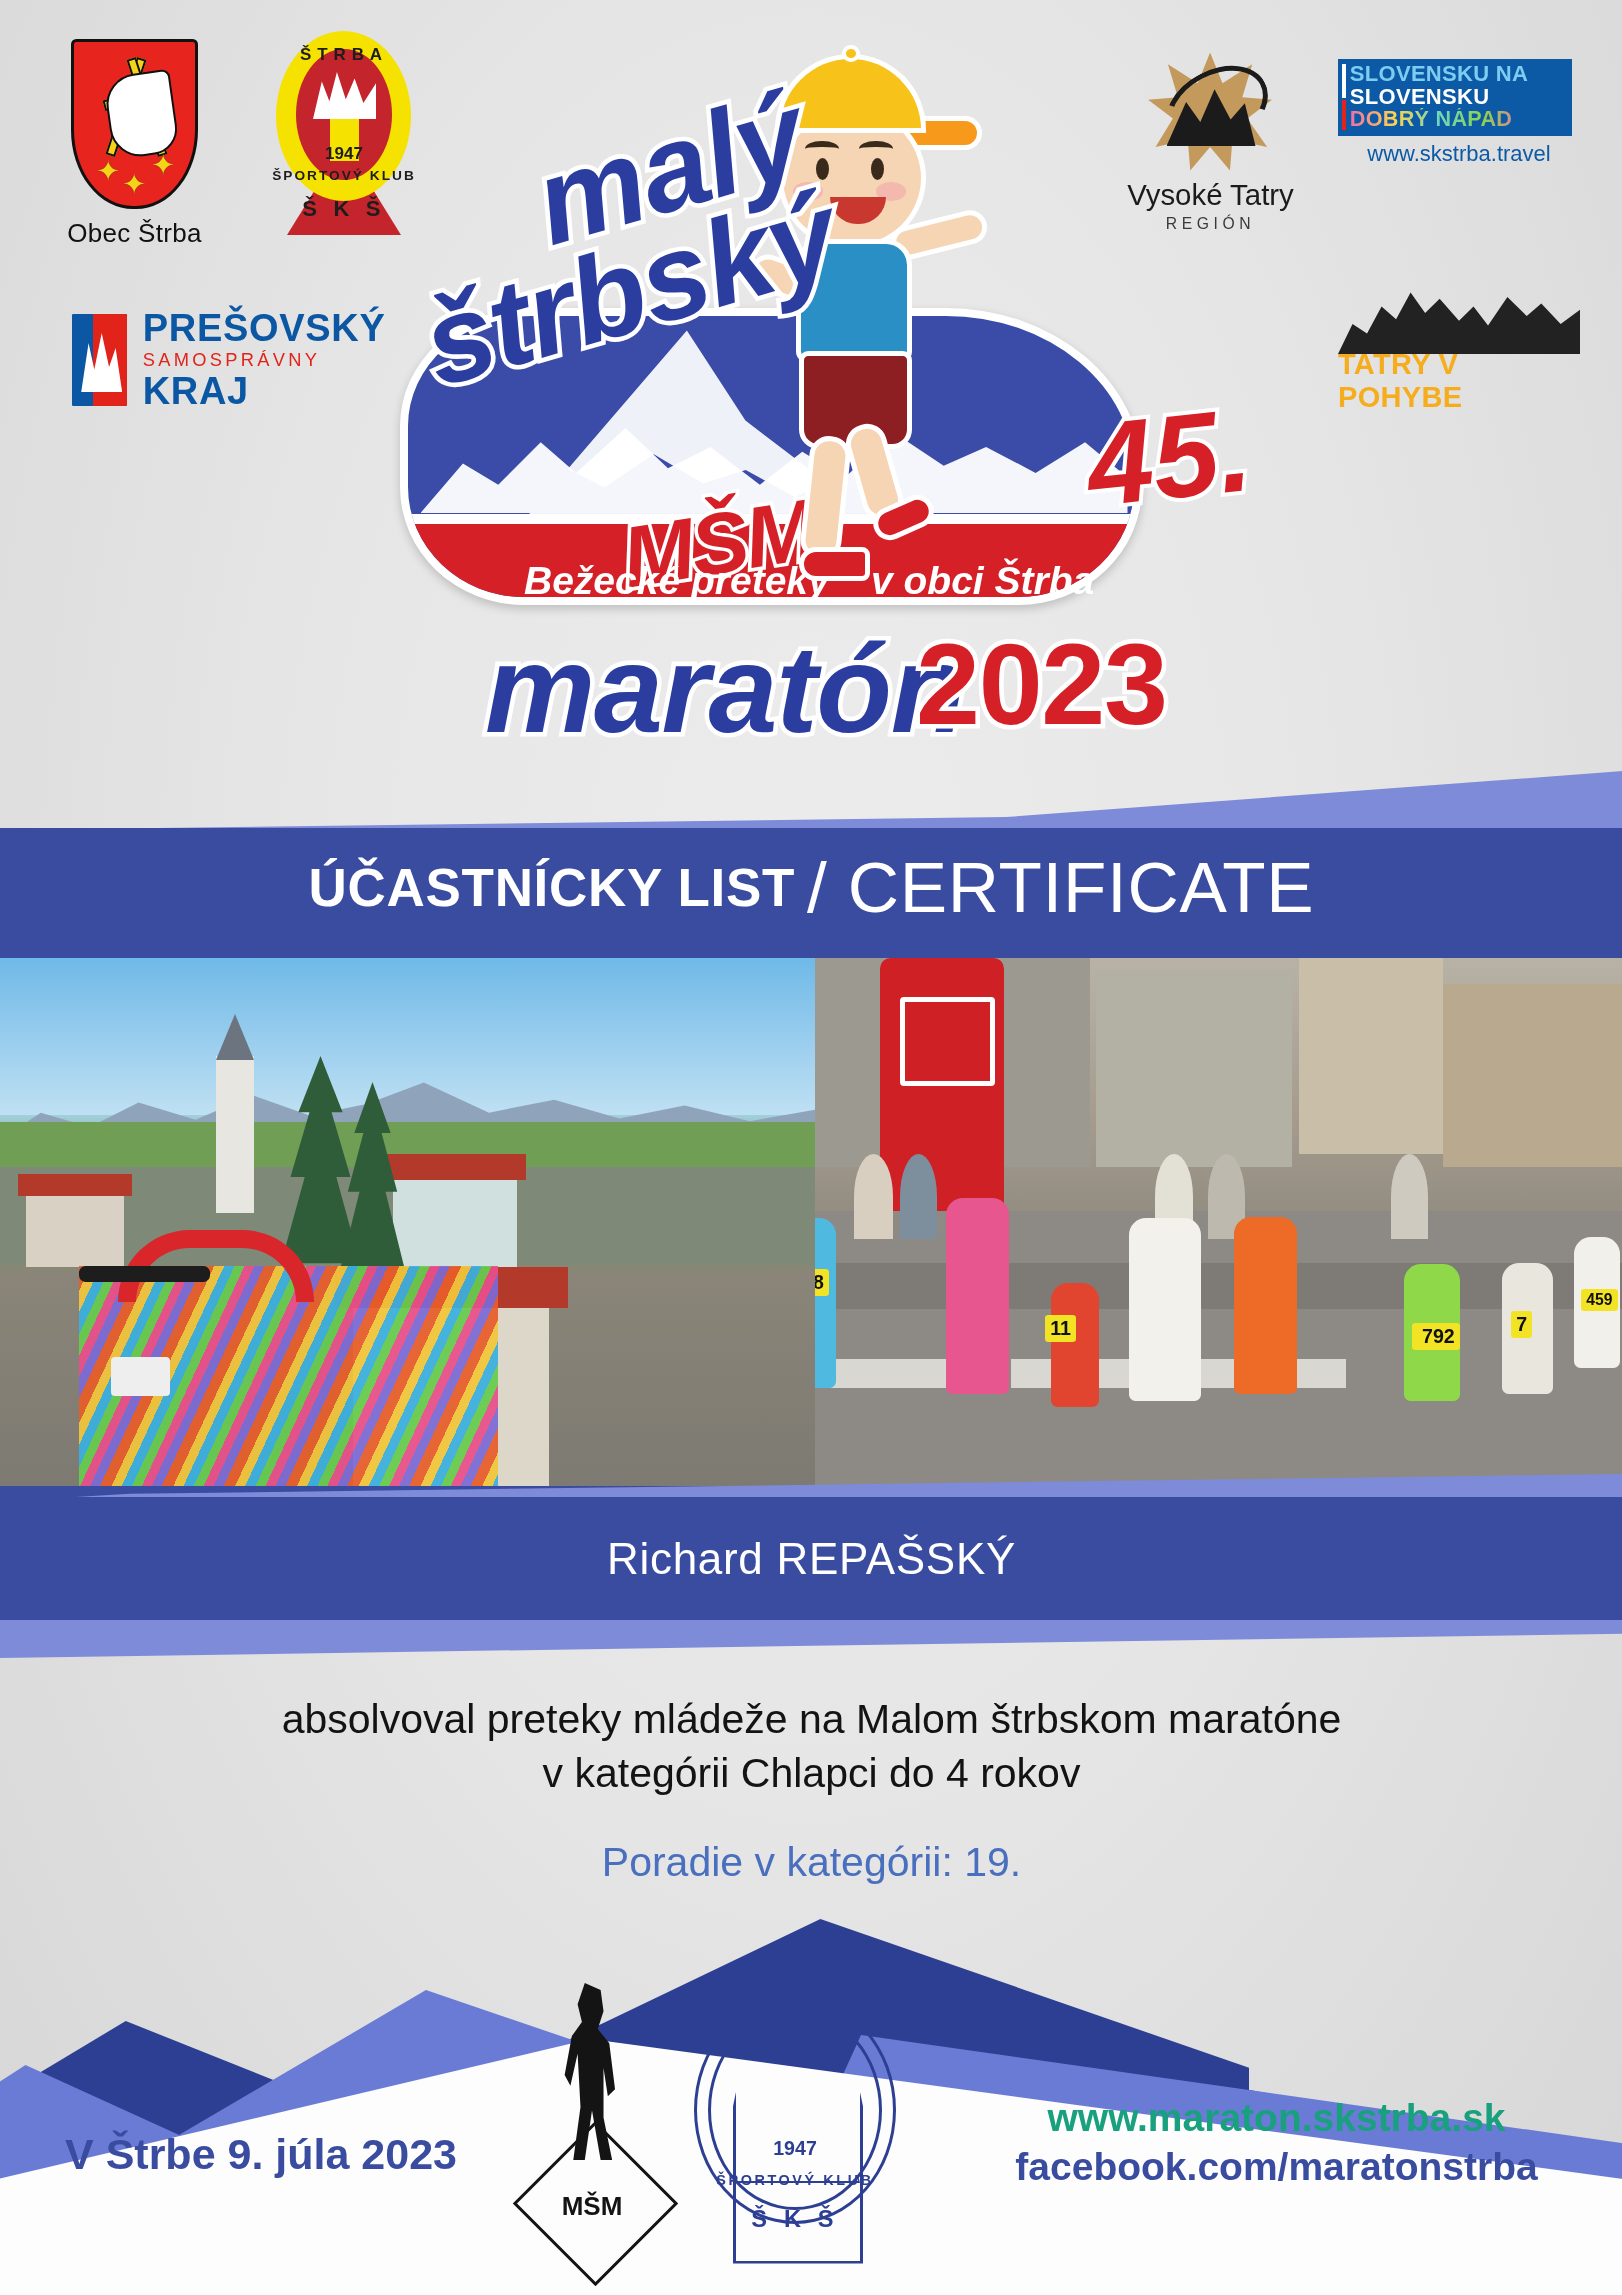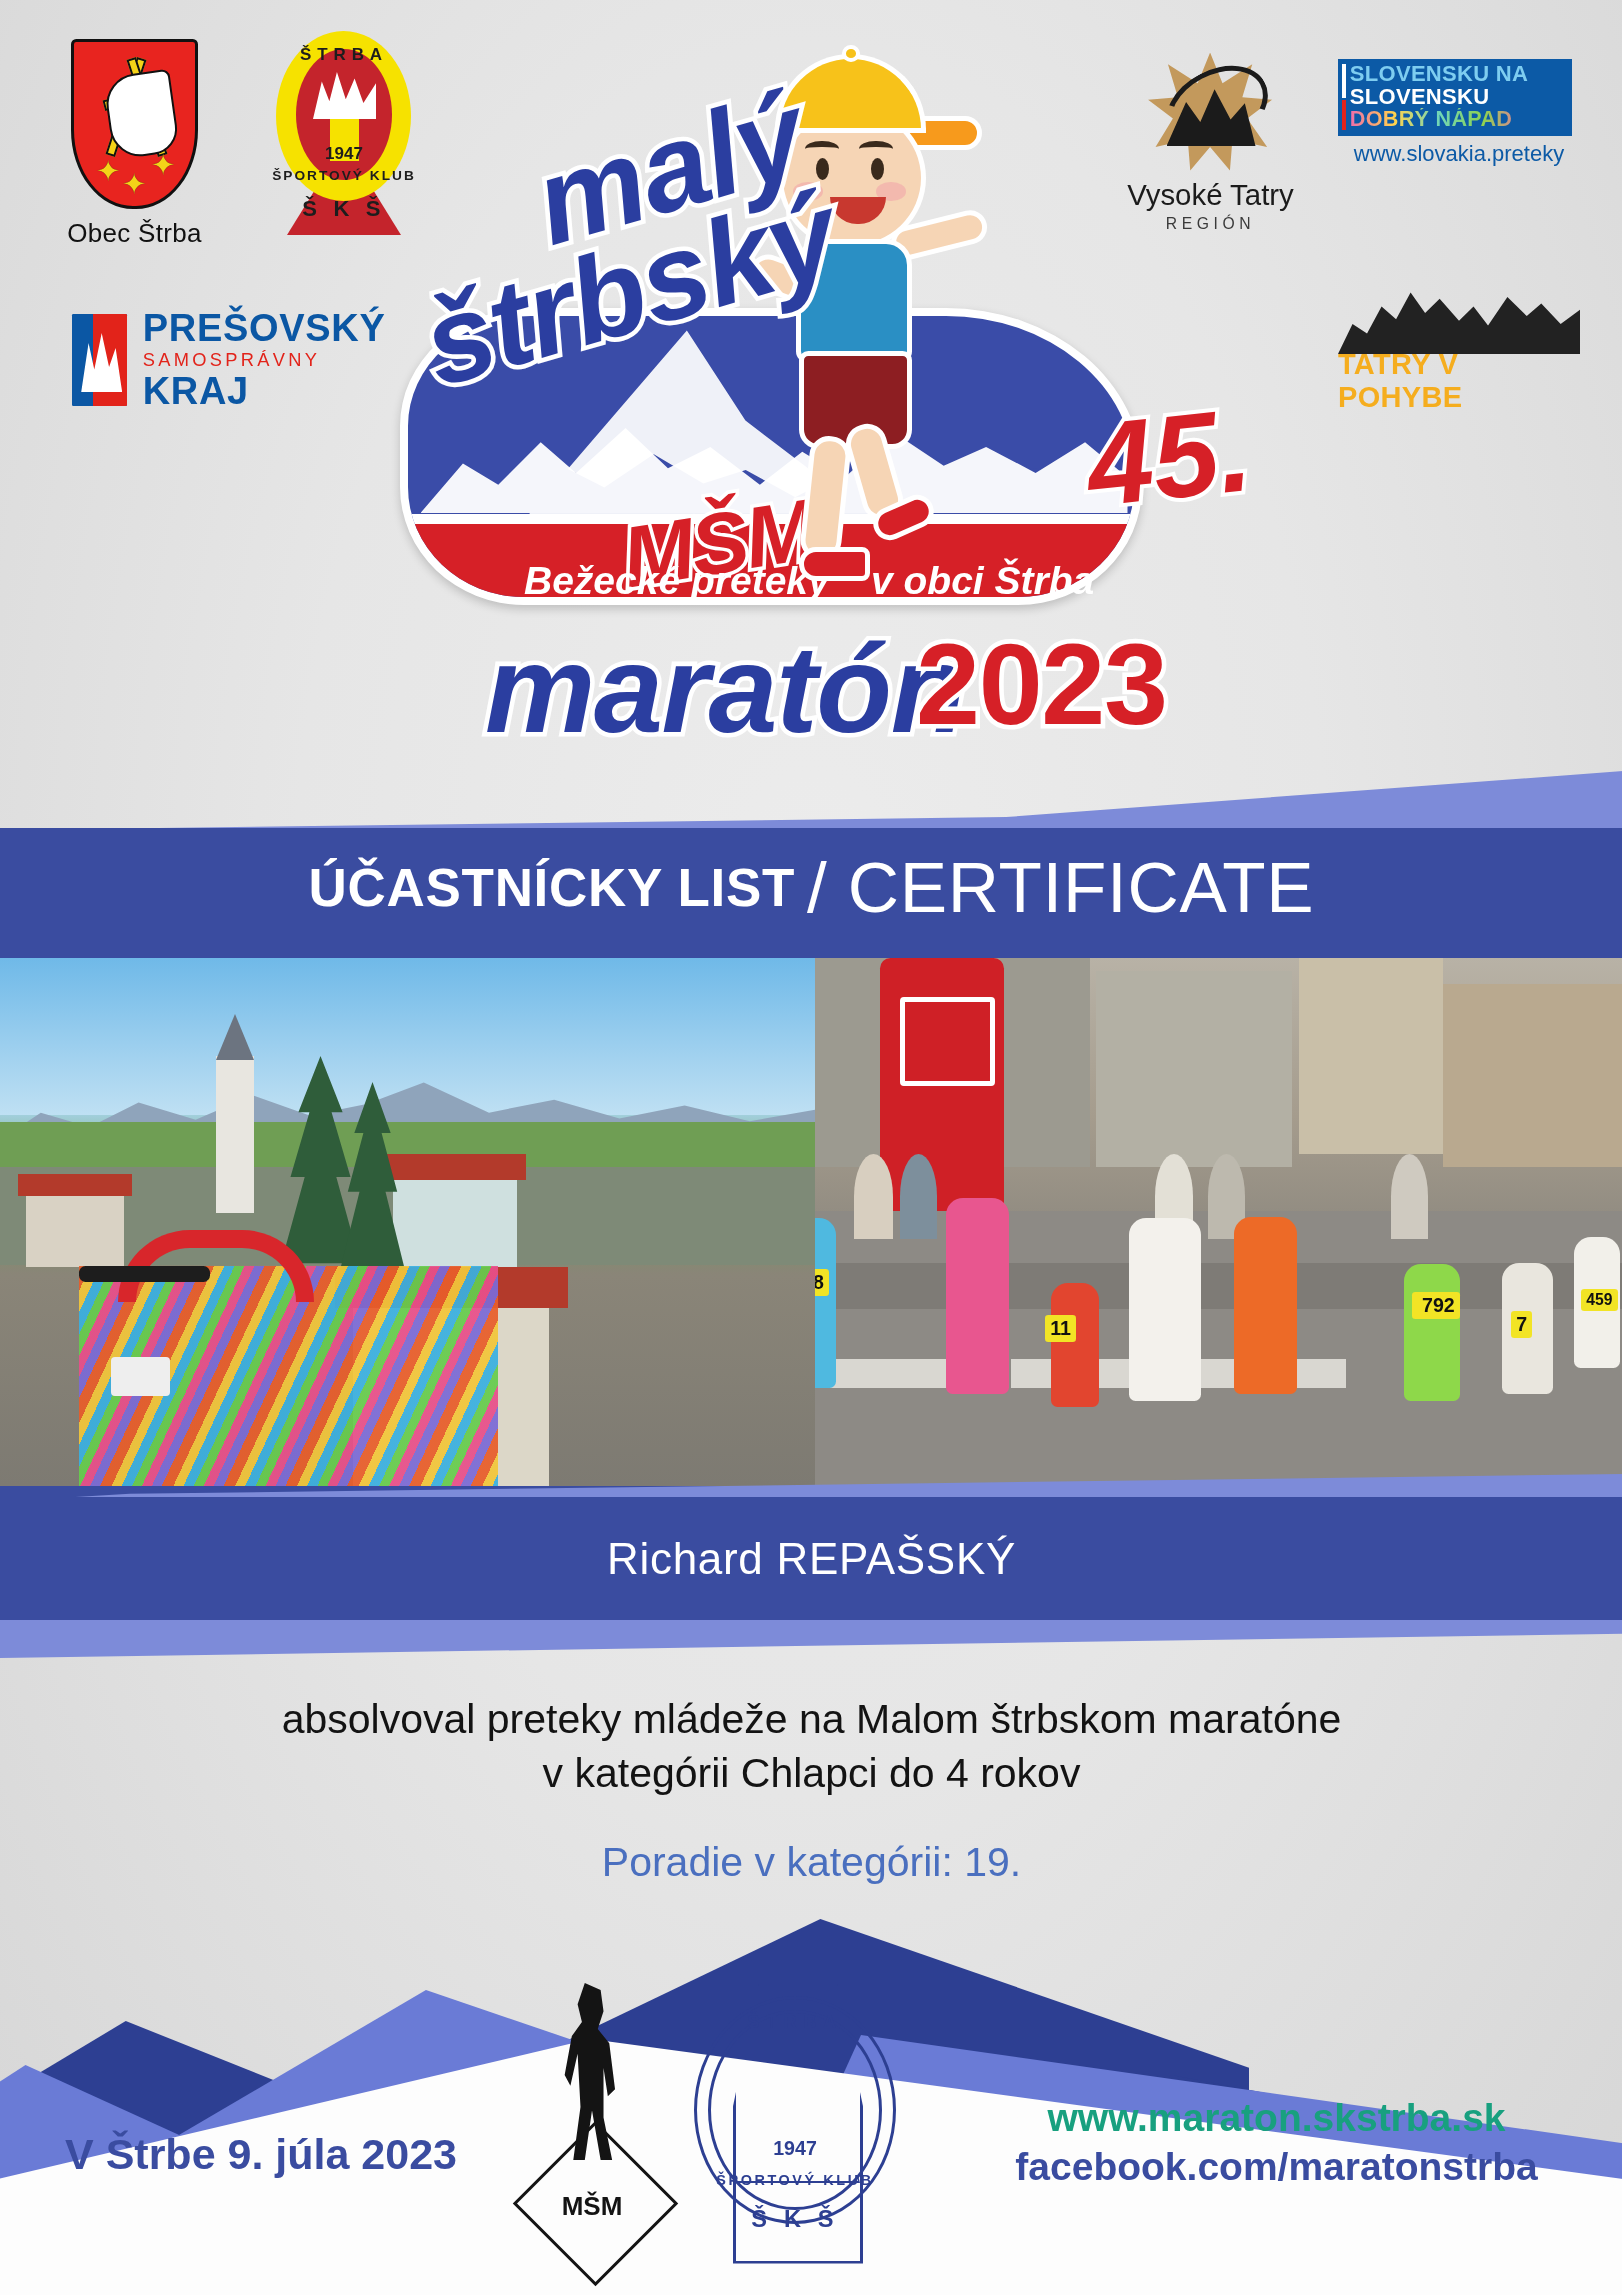--- a/index.html
+++ b/index.html
@@ -354,21 +354,21 @@
   </div>
 
   <div class="abs logo-dov">
     <div class="dov-box">
       <div class="stripe"></div>
         <div class="stripe2"></div>
       <div class="dov-l1">SLOVENSKU NA</div>
       <div class="dov-l2">SLOVENSKU</div>
       <div class="dov-l3" style="background:linear-gradient(90deg,#f06ea9,#ffd34d,#6fd6b8,#8fd24f,#f06ea9,#b99cf0);-webkit-background-clip:text;background-clip:text;color:transparent;">DOBRÝ NÁPAD</div>
     </div>
-    <div class="dov-url">www.slovakia.preteky</div>
+    <div class="dov-url">www.skstrba.travel</div>
   </div>
 
   <div class="abs logo-tvp">
     <div class="tvp-mtn"></div>
     <div class="tvp-txt">TATRY V POHYBE</div>
   </div>
 
   <div class="hero">
     <div class="shoe">
       <div class="bigpeak"></div>
@@ -466,21 +466,21 @@
 
       <div class="runner" style="left:131px;bottom:92px;width:63px;height:196px;background:#e8568f;"></div>
 
       <div class="runner" style="left:236px;bottom:79px;width:48px;height:124px;background:#e2452f;"></div>
       <div class="bib" style="left:230px;bottom:144px;">11</div>
 
       <div class="runner" style="left:314px;bottom:85px;width:72px;height:183px;background:#f3f1ec;"></div>
       <div class="runner" style="left:419px;bottom:92px;width:63px;height:177px;background:#ed6a27;"></div>
 
       <div class="runner" style="left:589px;bottom:85px;width:56px;height:137px;background:#8ed84a;"></div>
-      <div class="bib" style="left:597px;bottom:167px;padding-left:10px;">792</div>
+      <div class="bib" style="left:597px;bottom:136px;padding-left:10px;">792</div>
 
       <div class="runner" style="left:687px;bottom:92px;width:51px;height:131px;background:#e9e6de;"></div>
       <div class="bib" style="left:696px;bottom:148px;">7</div>
 
       <div class="runner" style="left:759px;bottom:118px;width:46px;height:131px;background:#f2f0ea;"></div>
       <div class="bib" style="left:766px;bottom:175px;font-size:15.7px;">459</div>
     </div>
   </div>
 
   <div class="wedge-name"></div>

